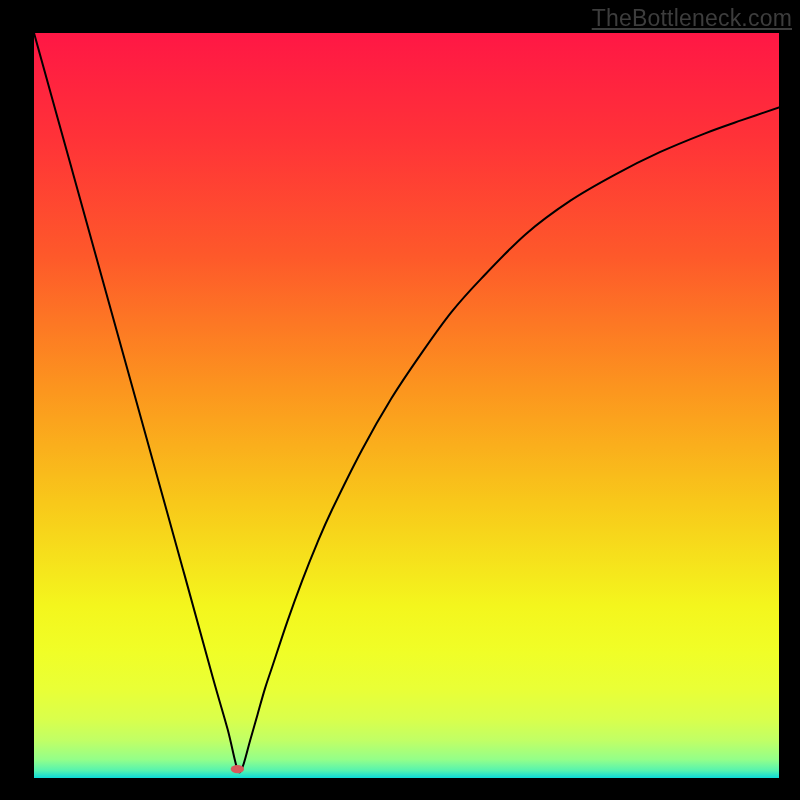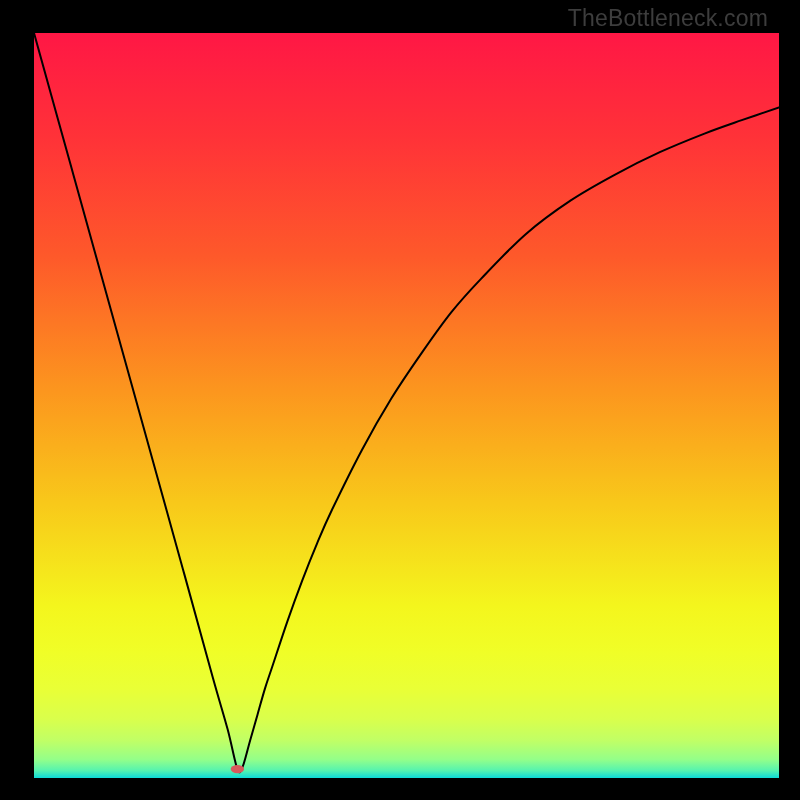--- a/index.html
+++ b/index.html
@@ -51,14 +51,14 @@
             <stop offset="97.5%" stop-color="#94ff89"></stop>
             <stop offset="99%" stop-color="#55f3b0"></stop>
             <stop offset="100%" stop-color="#0ddad8"></stop>
           </linearGradient>
         </defs>
         <rect x="0" y="0" width="745" height="745" fill="url(#bg-grad)"></rect>
         <path d="M 0 0 C 6.208333333333333 22.35, 24.833333333333336 89.40000000000003, 37.25 134.10000000000002 C 49.666666666666664 178.8, 62.083333333333336 223.5, 74.5 268.2 C 86.91666666666667 312.9, 99.33333333333333 357.6, 111.75 402.3 C 124.16666666666667 447, 137.825 496.04583333333335, 149 536.4 C 160.175 576.7541666666666, 171.34999999999997 617.7291666666666, 178.79999999999998 644.425 C 186.25 671.1208333333333, 189.60250000000002 681.3025, 193.70000000000002 696.575 C 197.7975 711.8475000000001, 200.9016666666667 729.8516666666666, 203.38500000000002 736.06 C 205.86833333333334 742.2683333333333, 206.4891666666667 738.5433333333334, 208.60000000000002 733.825 C 210.71083333333334 729.1066666666667, 213.56666666666666 716.4416666666667, 216.04999999999998 707.75 C 218.5333333333333 699.0583333333333, 221.01666666666665 690.3666666666666, 223.5 681.675 C 225.98333333333335 672.9833333333333, 228.46666666666664 663.6708333333333, 230.95 655.6 C 233.43333333333334 647.5291666666667, 234.675 644.425, 238.4 633.25 C 242.125 622.075, 248.33333333333334 602.8291666666667, 253.3 588.55 C 258.26666666666665 574.2708333333333, 263.23333333333335 560.6125000000001, 268.2 547.575 C 273.16666666666663 534.5375, 278.1333333333333 522.1208333333333, 283.1 510.325 C 288.0666666666667 498.52916666666664, 290.55 492.3208333333333, 298 476.8 C 305.45 461.2791666666667, 317.8666666666667 435.825, 327.8 417.2 C 337.73333333333335 398.575, 347.66666666666663 381.19166666666666, 357.59999999999997 365.05 C 367.5333333333333 348.90833333333336, 377.4666666666667 334.6291666666667, 387.40000000000003 320.35 C 397.33333333333337 306.0708333333333, 407.2666666666667 291.7916666666667, 417.20000000000005 279.375 C 427.1333333333334 266.9583333333333, 434.5833333333333 258.8875, 447 245.84999999999997 C 459.4166666666667 232.81249999999997, 476.80000000000007 214.18749999999997, 491.70000000000005 201.14999999999998 C 506.6 188.11249999999998, 521.5 177.55833333333334, 536.4 167.625 C 551.3 157.69166666666666, 566.2 149.62083333333328, 581.1 141.54999999999995 C 596 133.47916666666663, 610.9 126.0291666666667, 625.8 119.20000000000005 C 640.6999999999999 112.3708333333334, 656.8416666666667 105.91416666666673, 670.5 100.57500000000005 C 684.1583333333333 95.23583333333336, 695.3333333333334 91.51083333333331, 707.75 87.16499999999996 C 720.1666666666666 82.81916666666662, 738.7916666666666 76.61083333333333, 745 74.5" fill="none" stroke="#000000" stroke-width="2" stroke-linecap="round"></path>
         <ellipse cx="203.38500000000002" cy="736.06" rx="6.705000000000001" ry="4.0975" fill="#d75a5c"></ellipse>
       </svg>
   </div>
-  <div class="watermark" style="right: 32px; top: 5px;">TheBottleneck.com</div>
+  <div class="watermark" style="right: 8px; top: 5px; text-decoration: underline;">TheBottleneck.com</div>
 </div>
 
 </body></html>

